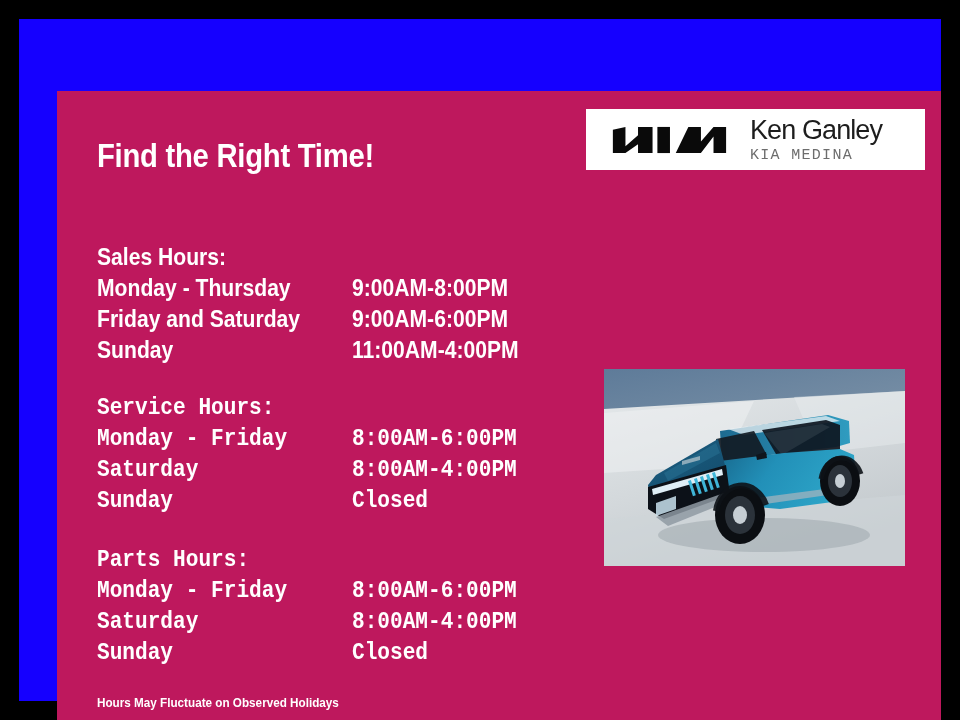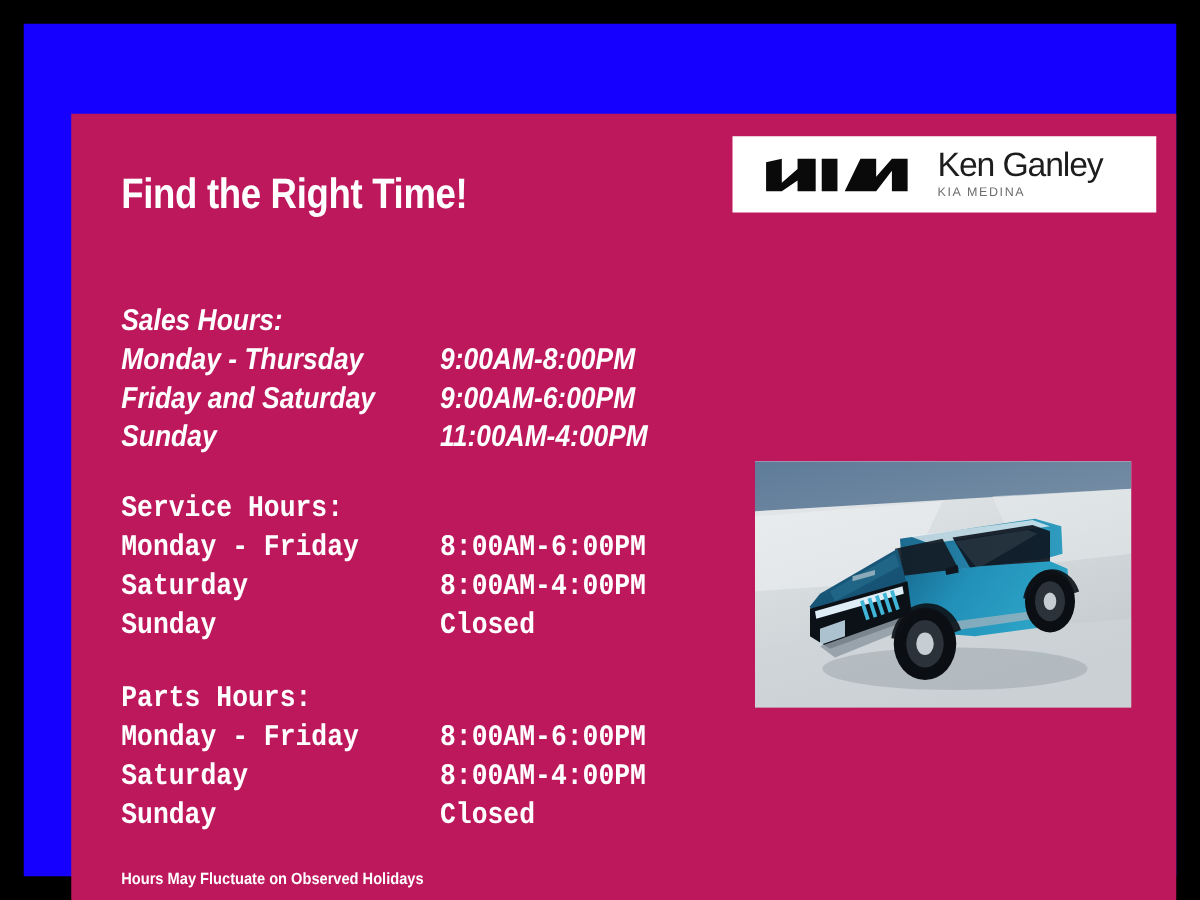--- a/index.html
+++ b/index.html
@@ -55,21 +55,21 @@
     transform-origin: left center;
     white-space: nowrap;
   }
 
   
   .hours-block {
     position: absolute;
     left: 40px;
     color: #ffffff;
   }
-  #block-sales   { top: 150px; font-style: italic; }
+  #block-sales   { top: 150px; }
   #block-service { top: 301px; font-family: Liberation Mono, monospace; }
   #block-parts   { top: 453px; font-family: Liberation Mono, monospace; }
 
   .block-heading {
     font-size: 24px;
     font-weight: bold;
     line-height: 31px;
     height: 31px;
     transform: scaleX(0.88);
     transform-origin: left center;
@@ -142,25 +142,26 @@
     justify-content: center;
     line-height: 1;
   }
   #logo-name {
     font-size: 27px;
     color: #1d1d1d;
     letter-spacing: -0.9px;
     white-space: nowrap;
   }
   #logo-sub {
-    font-size: 10px;
+    font-size: 15px;
     color: #6d6d6d;
     letter-spacing: 1.3px;
     margin-top: 4px;
     white-space: nowrap;
+    font-family: Liberation Mono, monospace;
   }
 
   
   #car-photo {
     position: absolute;
     left: 547px;
     top: 278px;
     width: 301px;
     height: 197px;
     overflow: hidden;

